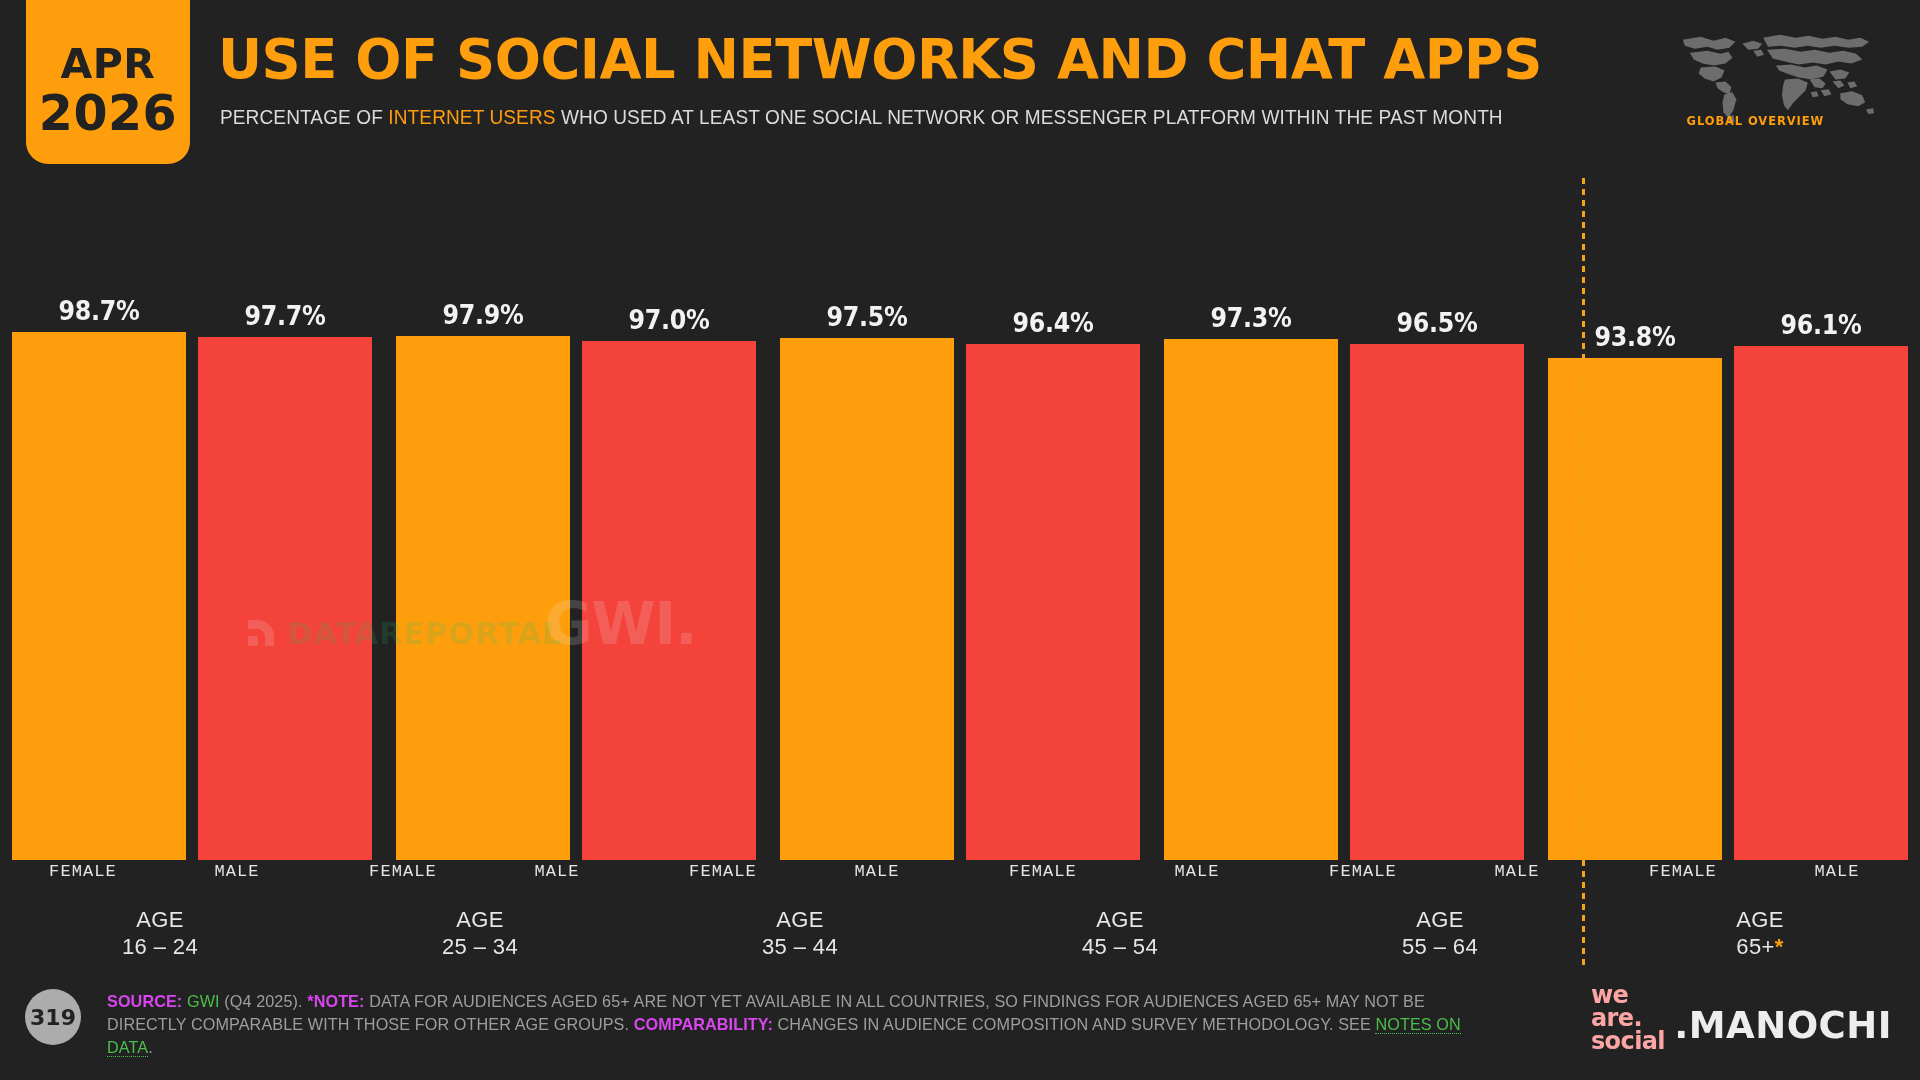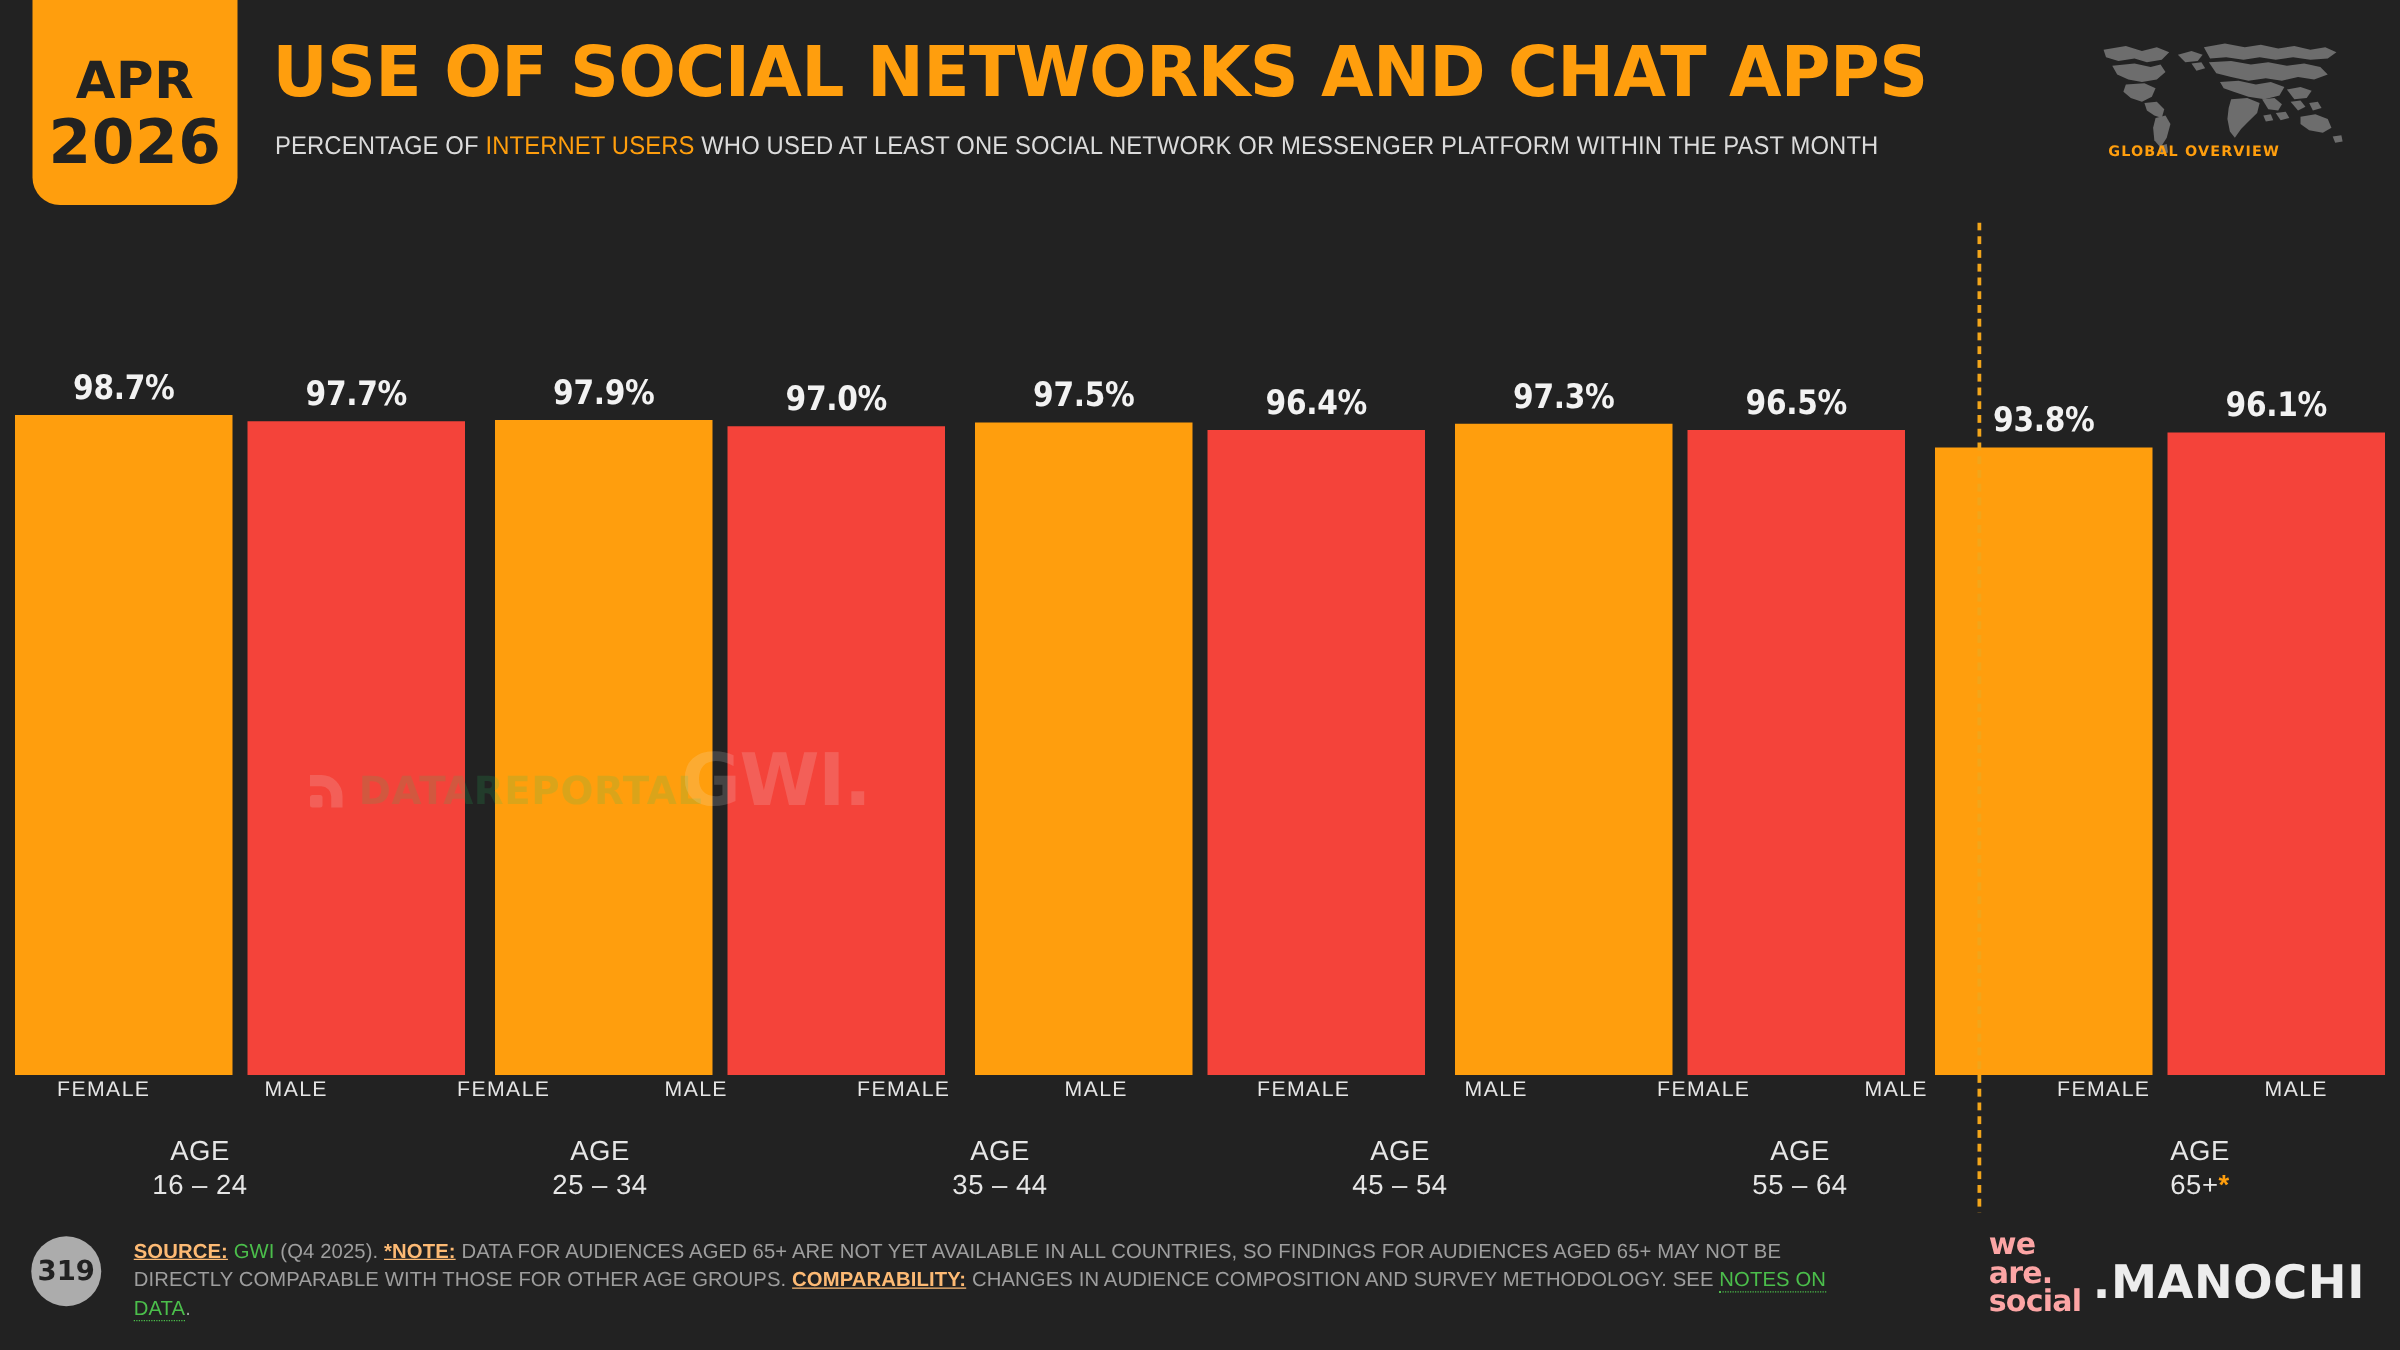--- a/index.html
+++ b/index.html
@@ -73,40 +73,40 @@
 
   
   .wm{ position:absolute; pointer-events:none; opacity:.16; }
   .wm-dr{ left:244px; top:455px; display:flex; align-items:center; gap:9px; }
   .wm-dr .txt{ font-family:"DejaVu Sans", sans-serif; font-weight:bold; font-size:31px; color:#22c55e; letter-spacing:0.5px; }
   .wm-gwi{ left:545px; top:430px; font-family:"DejaVu Sans", sans-serif; font-weight:bold; font-size:58px; color:#f2f2f2; letter-spacing:-1px; }
 
   
   #axis{ position:absolute; left:0; top:862px; width:1920px; height:112px; display:flex; }
   .axis-group{ position:relative; flex:1 1 0; padding:0 6px; }
-  .axis-genders{ display:flex; }
+  .axis-genders{ display:flex;font-family:Liberation Mono, monospace; }
   .axis-gender{ flex:1 1 0; text-align:center; font-size:17px; color:#E6E6E6; letter-spacing:1.1px; }
   .axis-age{
     margin-top:26px; text-align:center; font-size:22px; color:#E6E6E6; line-height:1.22;
     letter-spacing:0.4px;
   }
   .axis-age .star{ color:#FF9E0D; font-weight:bold; }
 
   
   #footer{ position:absolute; left:0; bottom:0; width:1920px; height:104px; }
   .pagebadge{
     position:absolute; left:25px; top:13px; width:56px; height:56px; border-radius:50%;
     background:#ACACAC; color:#222; display:flex; align-items:center; justify-content:center;
     font-family:"DejaVu Sans", sans-serif; font-weight:bold; font-size:22px;
   }
   .srcnote{
     position:absolute; left:107px; top:14px; width:1380px;
     font-size:16.2px; line-height:1.42; color:#9E9E9E; letter-spacing:0.1px;
   }
-  .srcnote b{ color:#fdba74;text-decoration:underline; }
+  .srcnote b{ color:#d946ef; }
   .srcnote .green{ color:#4BBE4B; }
   .srcnote .link{ color:#4BBE4B; border-bottom:1px dotted #4BBE4B; }
 
   .was{
     position:absolute; right:255px; top:8px;
     font-family:"DejaVu Sans", sans-serif; font-weight:bold; font-size:24px;
     color:#fca5a5; line-height:0.96; letter-spacing:-0.6px;
   }
   .manochi{
     position:absolute; right:28px; top:28px;

